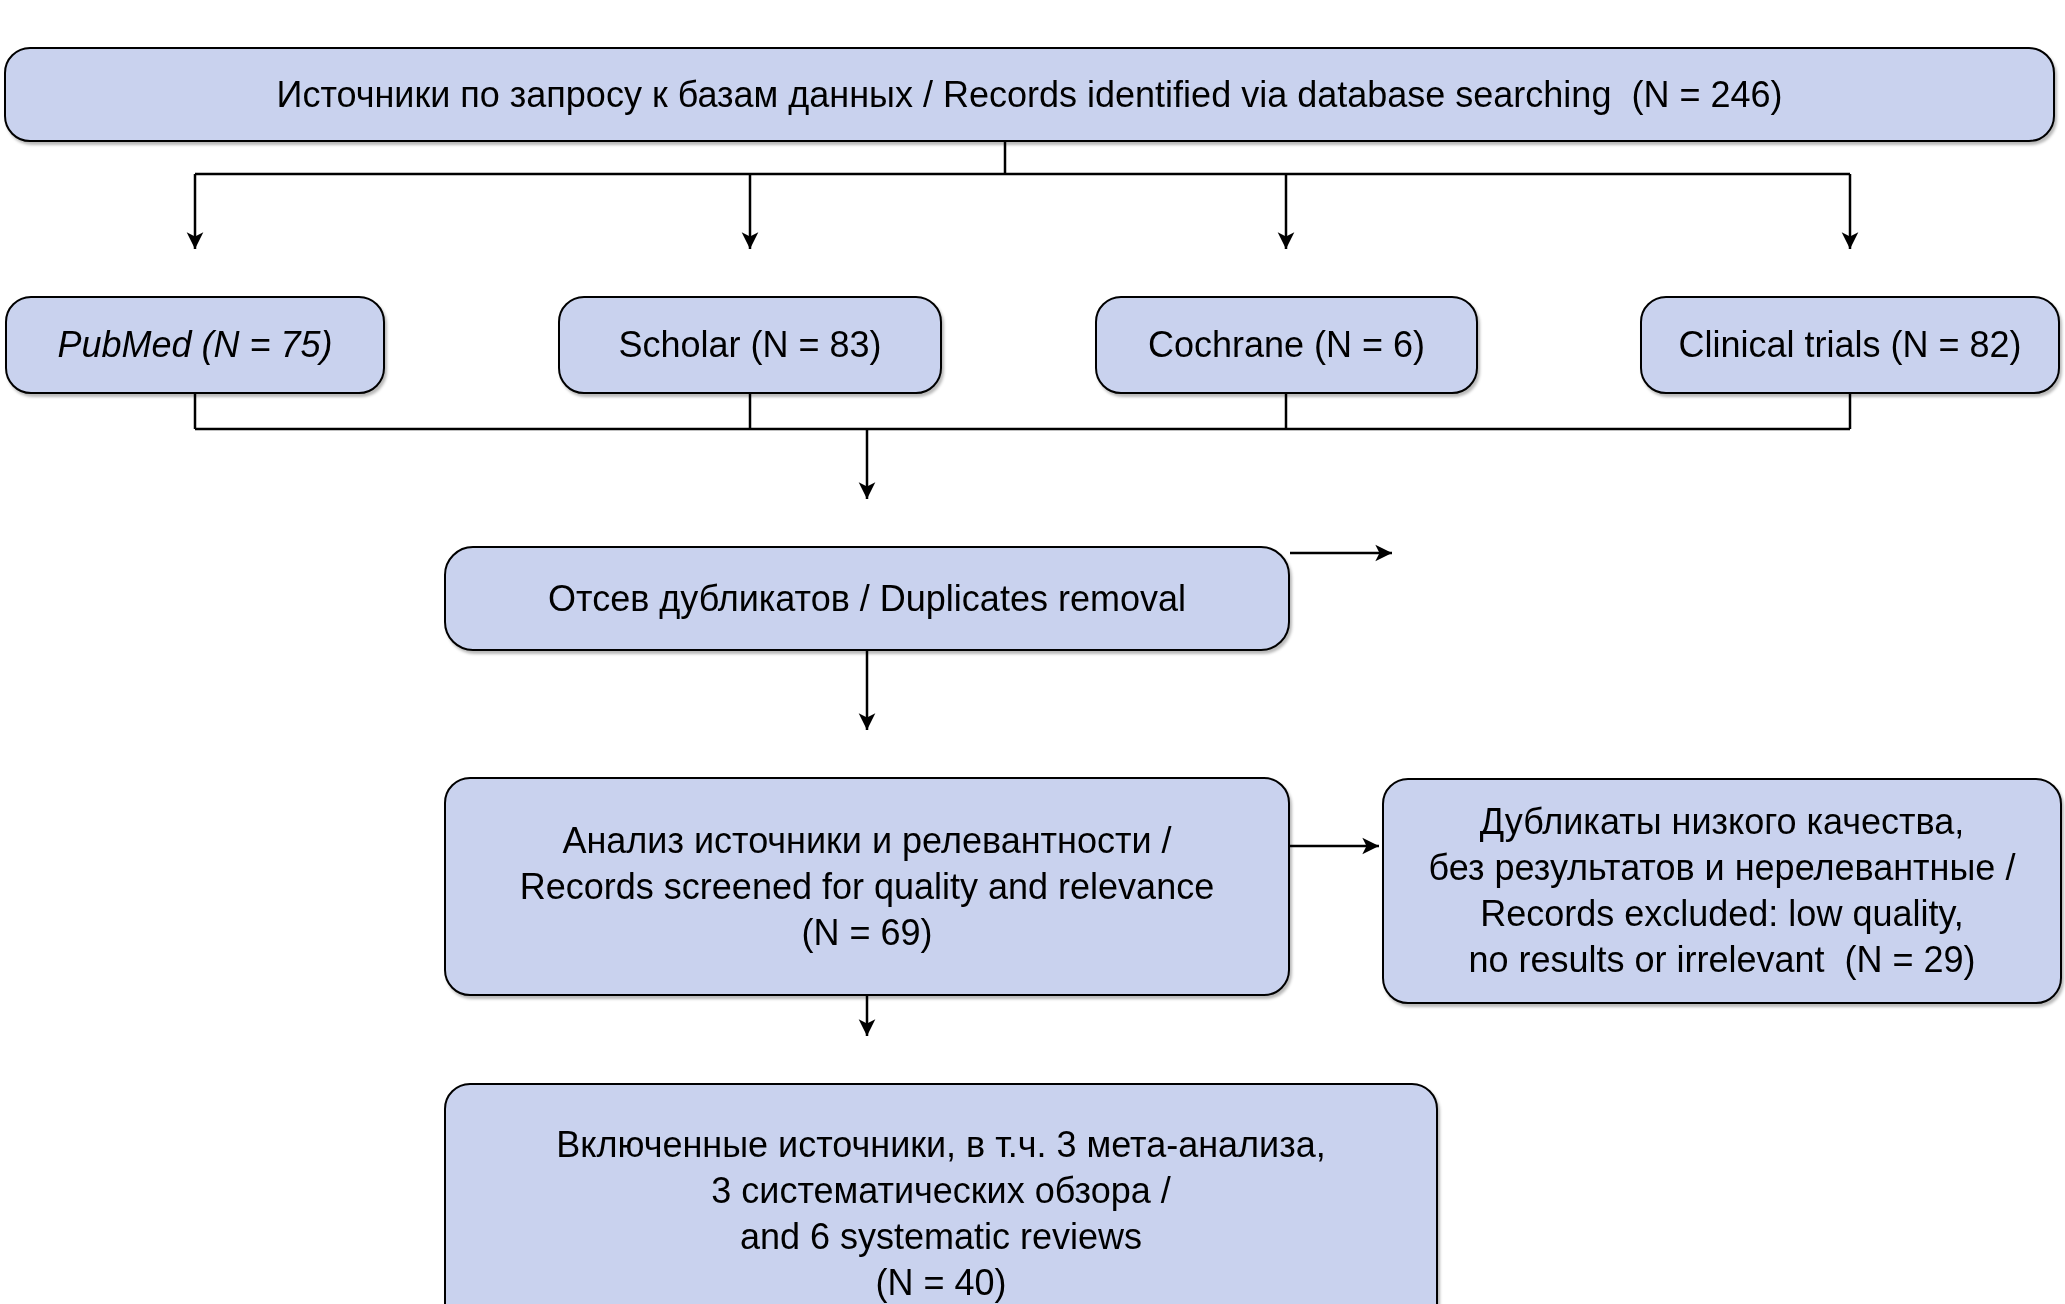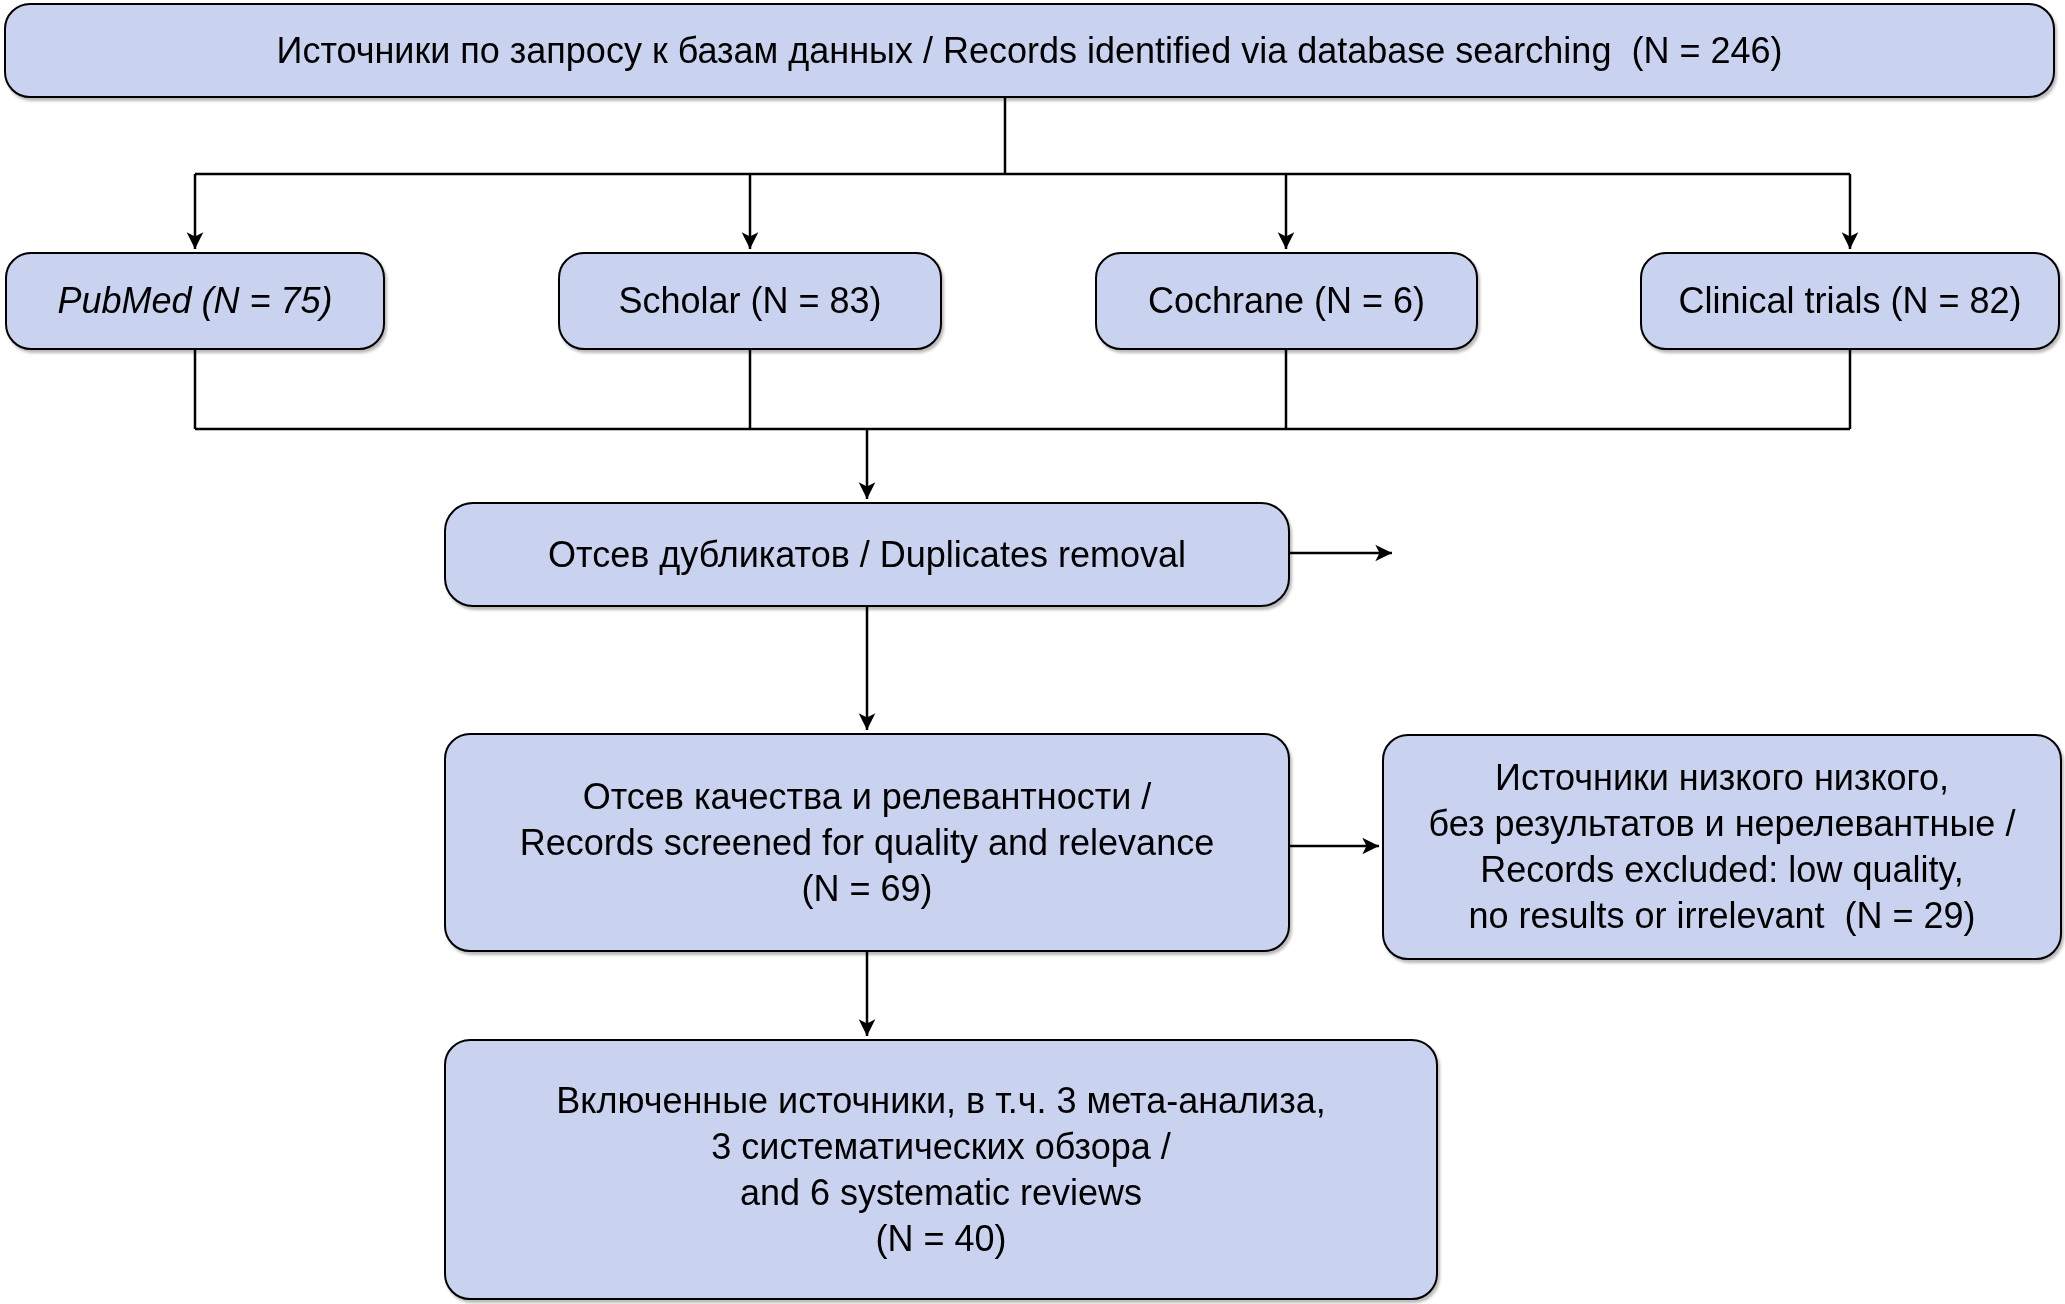--- a/index.html
+++ b/index.html
@@ -24,20 +24,21 @@
     border: 2.5px solid #000000;
     border-radius: 26px;
     display: flex;
     flex-direction: column;
     justify-content: center;
     align-items: center;
     text-align: center;
     font-size: 36px;
     line-height: 46px;
     box-shadow: 2px 3px 3px rgba(0,0,0,0.28);
+    margin-top: 44px;
   }
   .node div { white-space: pre; }
 </style>
 </head>
 <body>
 
 <div class="canvas">
 
   <svg class="connectors" viewBox="0 0 2065 1304">
     <defs>
@@ -90,27 +91,27 @@
   <div class="node" style="left:1640px;top:252px;  width:420px;  height:98px;">
       <div>Clinical trials (N = 82)</div>
     </div>
 
   <div class="node" style="left:444px; top:502px;  width:846px;  height:105px;border-radius:29px;">
       <div>Отсев дубликатов / Duplicates removal</div>
     </div>
 
 
   <div class="node" style="left:444px; top:733px;  width:846px;  height:219px;">
-      <div>Отсев качества и релевантности /</div>
+      <div>Анализ источники и релевантности /</div>
       <div>Records screened for quality and relevance</div>
       <div>(N = 69)</div>
     </div>
 
   <div class="node" style="left:1382px;top:734px;  width:680px;  height:226px;">
-      <div>Источники низкого низкого,</div>
+      <div>Дубликаты низкого качества,</div>
       <div>без результатов и нерелевантные /</div>
       <div>Records excluded: low quality,</div>
       <div>no results or irrelevant  (N = 29)</div>
     </div>
 
   <div class="node" style="left:444px; top:1039px; width:994px;  height:261px;">
       <div>Включенные источники, в т.ч. 3 мета-анализа,</div>
       <div>3 систематических обзора /</div>
       <div>and 6 systematic reviews</div>
       <div>(N = 40)</div>

